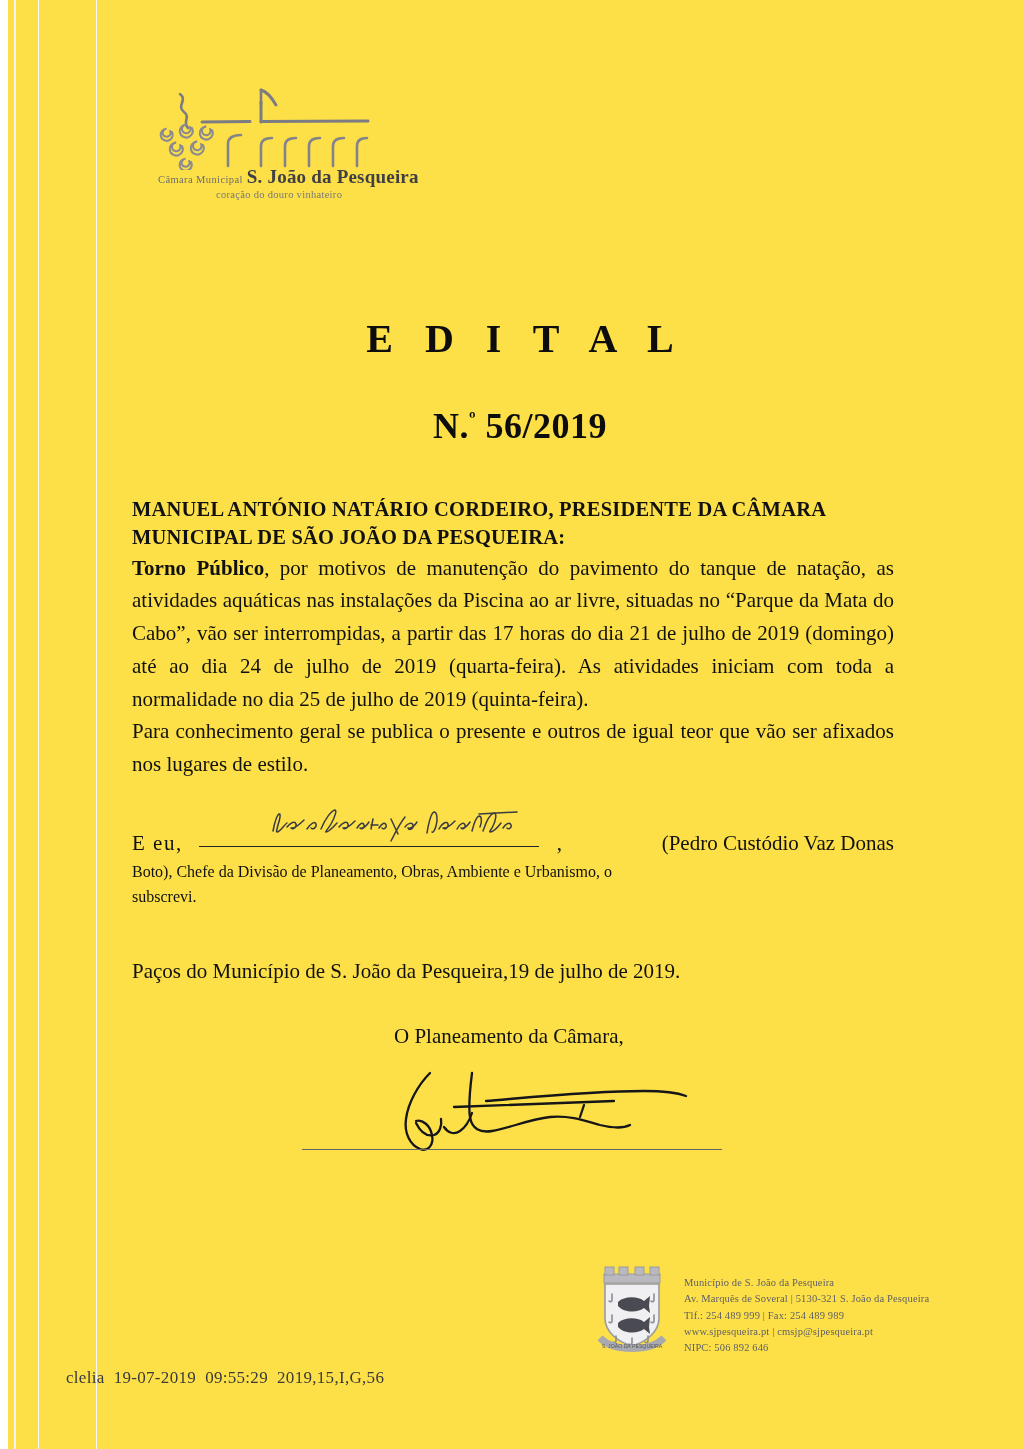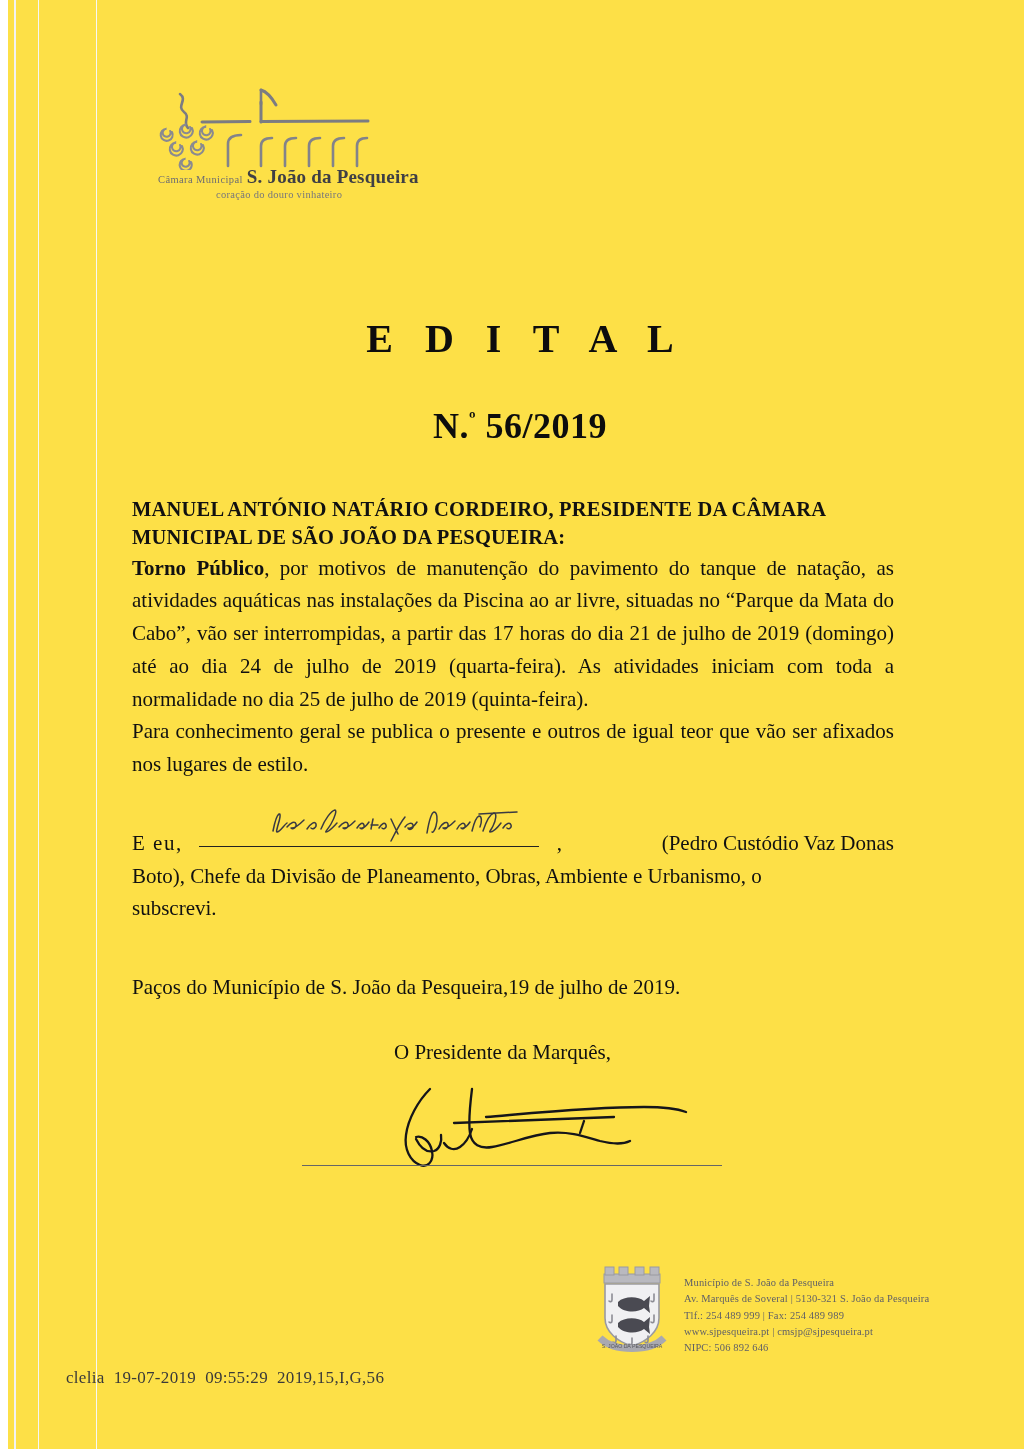--- a/index.html
+++ b/index.html
@@ -161,21 +161,21 @@
   .eeu-tail {
     flex: 1;
     display: flex;
     justify-content: space-between;
     padding-left: 2px;
   }
   .eeu-tail span { display: inline-block; }
   .subscriber-rest {
     margin-top: 0;
     text-align: justify;
-    font-size: 21px;
+    font-size: 16px;
     line-height: 1.56;
   }
   .justify-line {
     display: flex;
     justify-content: space-between;
     white-space: nowrap;
   }
 
   
   .closing-date {
@@ -354,21 +354,21 @@
       <div class="subscriber-rest">
         <span class="justify-line">
           <span>Boto), Chefe da Divisão de Planeamento, Obras, Ambiente e Urbanismo, o</span>
         </span>
         <span>subscrevi.</span>
       </div>
     </div>
 
     <div class="closing-date">Paços do Município de S. João da Pesqueira,19 de julho de 2019.</div>
 
-    <div class="president-label">O Presidente da Marquês,</div>
+    <div class="president-label">O Planeamento da Câmara,</div>
 
     <div class="sig-area">
       <svg class="hand-sig-2" viewBox="0 0 330 82">
         <g fill="none" stroke="#15151a" stroke-width="2.3" stroke-linecap="round" stroke-linejoin="round">
           <path d="M36 2 C24 14, 14 32, 12 48 C10 62, 16 74, 26 78 C34 81, 40 74, 38 64 C36 54, 28 48, 22 50"></path>
           <path d="M22 52 C26 60, 32 66, 40 64 C46 62, 48 54, 47 48"></path>
           <path d="M50 56 C54 62, 60 64, 66 60 C72 56, 76 48, 78 42"></path>
           <path d="M78 2 C76 18, 74 34, 76 46 C78 58, 86 62, 98 60 C116 57, 136 48, 156 46 C176 44, 192 50, 206 54 C218 57, 228 58, 236 54"></path>
           <path d="M60 36 L220 30"></path>
           <path d="M186 46 L190 34"></path>

